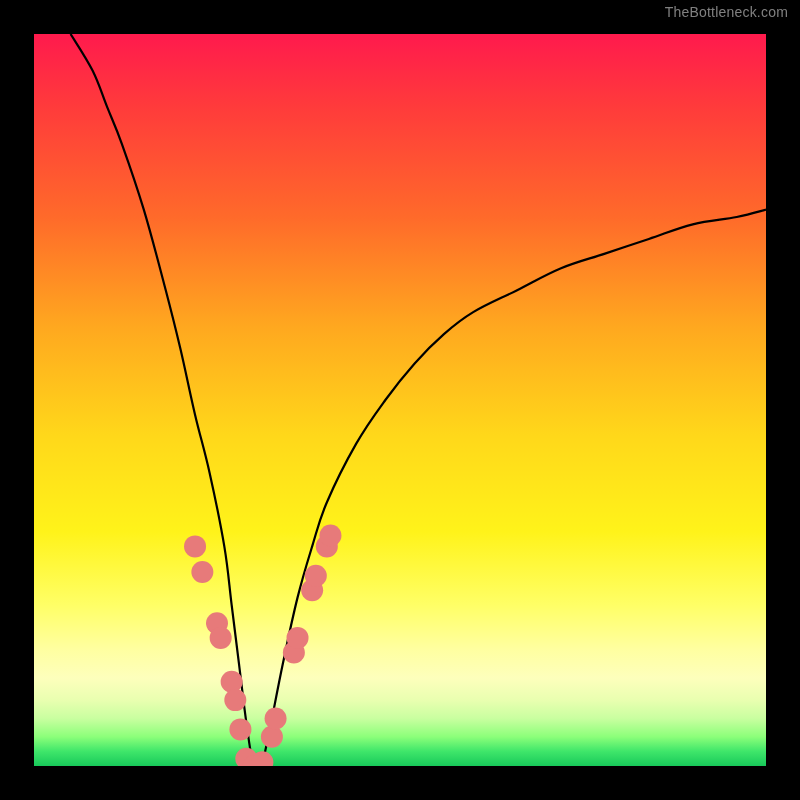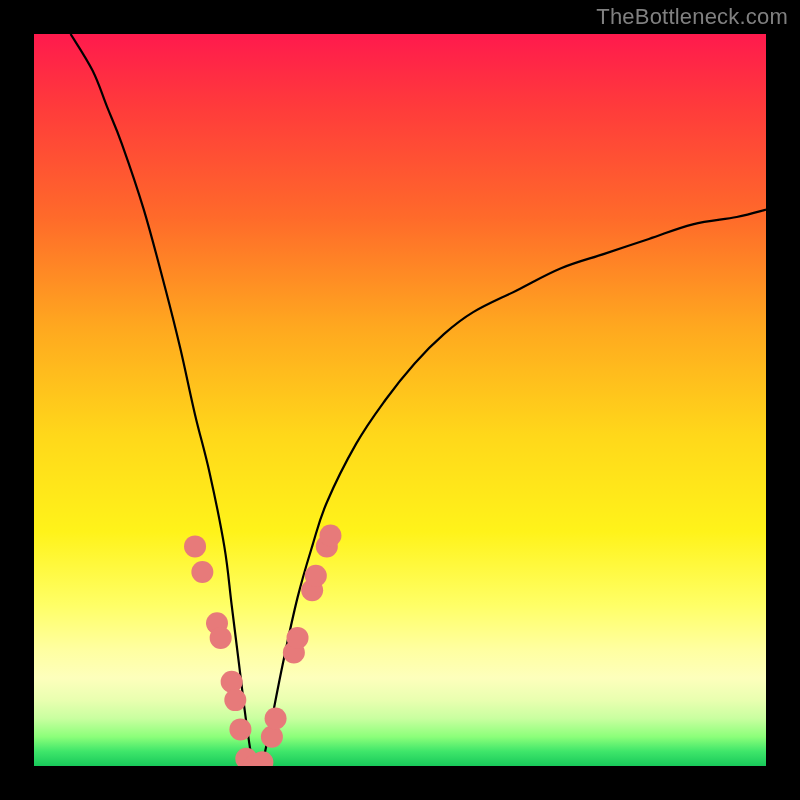--- a/index.html
+++ b/index.html
@@ -55,21 +55,21 @@
   }
   .marker {
     fill: #e77a7a;
     stroke: none;
   }
   .watermark {
     position: absolute;
     top: 4px;
     right: 12px;
     color: #808080;
-    font-size: 22px;
+    font-size: 14px;
     letter-spacing: 0.2px;
     font-weight: 400;
   }
 </style>
 </head>
 <body>
 
 <div class="outer">
 
   <div class="watermark">TheBottleneck.com</div>

